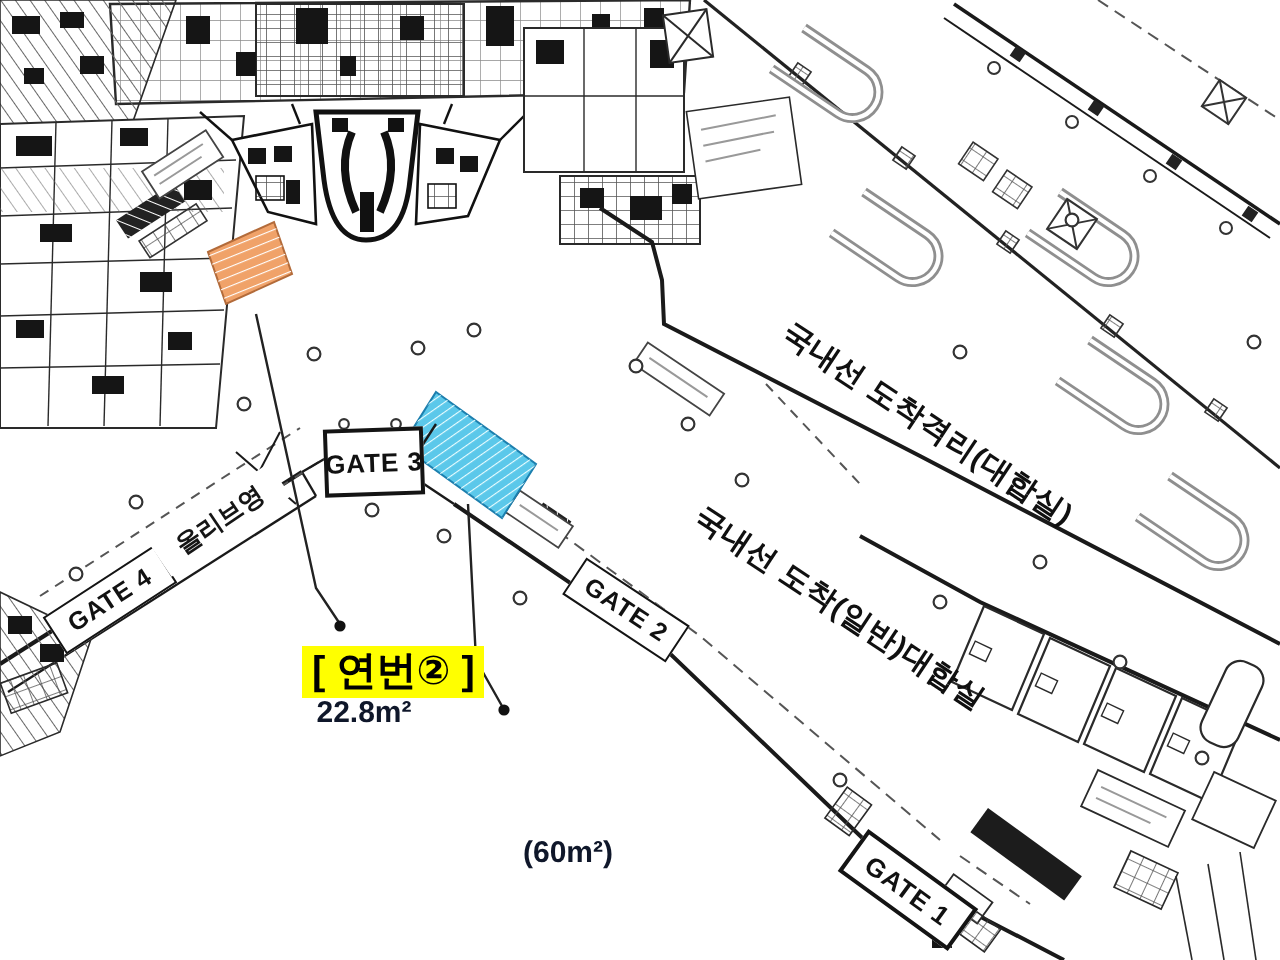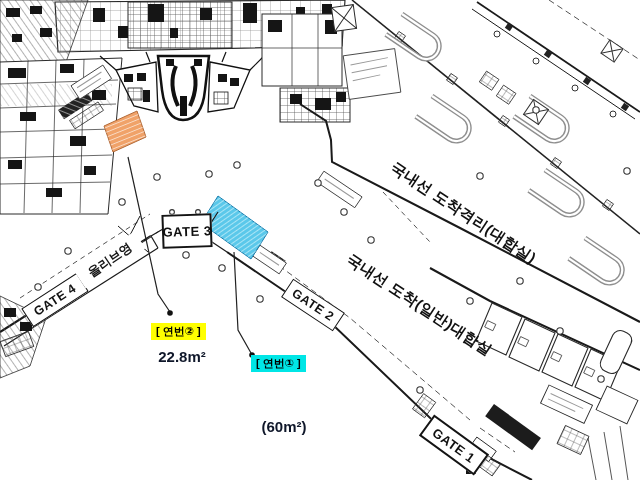--- a/index.html
+++ b/index.html
@@ -8,21 +8,21 @@
     font-family:"Liberation Sans","DejaVu Sans",sans-serif;color:#111;
   }
   #stage svg{position:absolute;left:0;top:0;}
   .lbl{position:absolute;display:flex;align-items:center;justify-content:center;
        white-space:nowrap;line-height:1;}
   .gatebox{background:#fff;border:2px solid #141414;font-weight:bold;font-size:13px;
            letter-spacing:0.5px;color:#111;}
   .thin{border-width:1.5px;font-size:12.5px;}
   .shop{background:#ffffff;font-weight:bold;font-size:12.5px;color:#151515;padding:1px 3px;}
   .krtext{font-weight:bold;font-size:15px;color:#101010;letter-spacing:0.5px;}
-  .tag{font-weight:bold;font-size:11px;padding:3px 5px;color:#000;text-align:right;}
+  .tag{font-weight:bold;font-size:20px;padding:3px 5px;color:#000;text-align:right;}
   .areaval{font-weight:bold;font-size:15px;color:#0f172a;}
 </style>
 </head>
 <body>
 
 <div id="stage">
 
 <svg width="640" height="480" viewBox="0 0 640 480">
   <defs>
     <pattern id="grid10" width="10" height="10" patternUnits="userSpaceOnUse">
@@ -362,16 +362,15 @@
 
 <div class="lbl gatebox" style="left:420px;top:432px;width:64px;height:22px;transform:rotate(36deg);">GATE 1</div>
 
 <div class="lbl krtext" style="left:378px;top:202px;width:172px;height:20px;transform:rotate(33.5deg);">국내선 도착격리(대합실)</div>
 
 <div class="lbl krtext" style="left:334px;top:294px;width:172px;height:20px;transform:rotate(33.5deg);">국내선 도착(일반)대합실</div>
 
 <div class="lbl tag" style="left: 151px; top: 323px; background: rgb(255, 255, 0);">[ 연번② ]</div>
 <div class="lbl areaval" style="left:154px;top:349px;width:56px;">22.8m²</div>
 
-<div class="lbl tag" style="left: 251px; top: 355px; background: rgb(0, 230, 230);">[ 연번① ]</div>
 <div class="lbl areaval" style="left:254px;top:383px;width:60px;margin-top:36px;">(60m²)</div>
 
 </div>
 
 </body></html>

